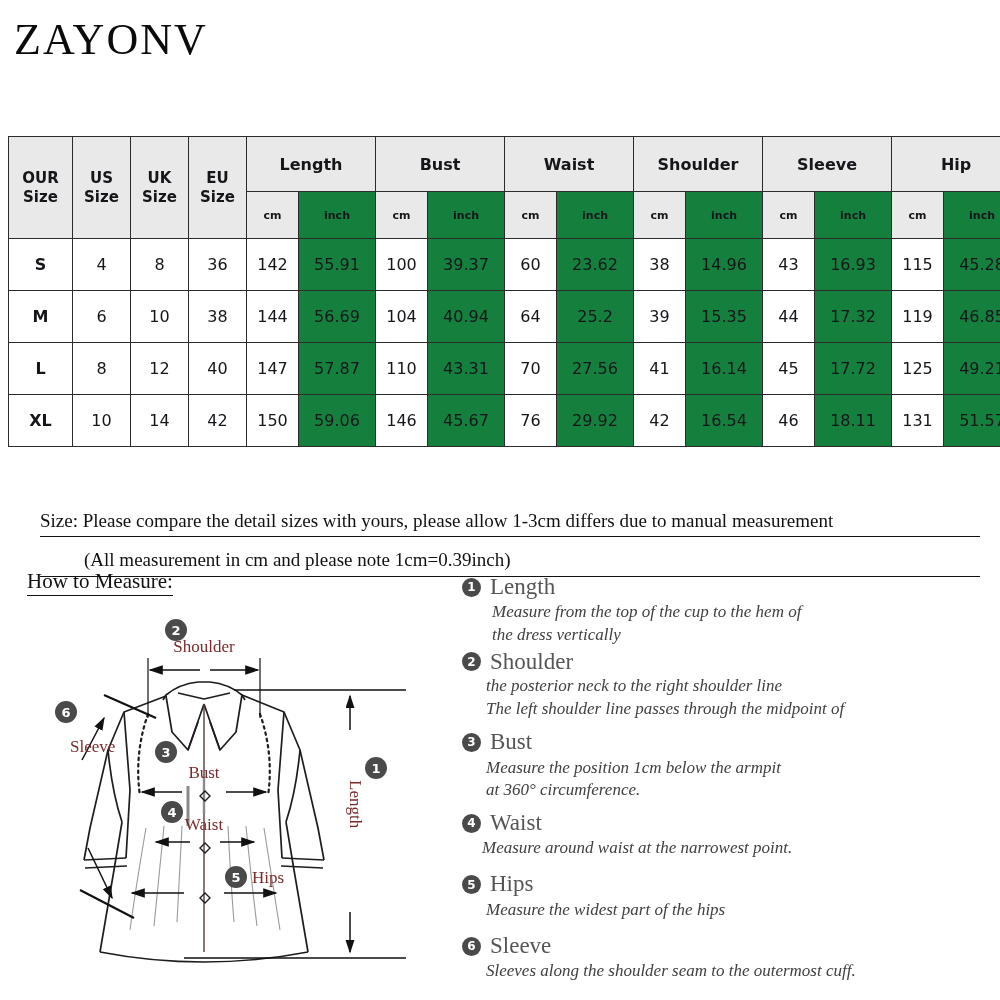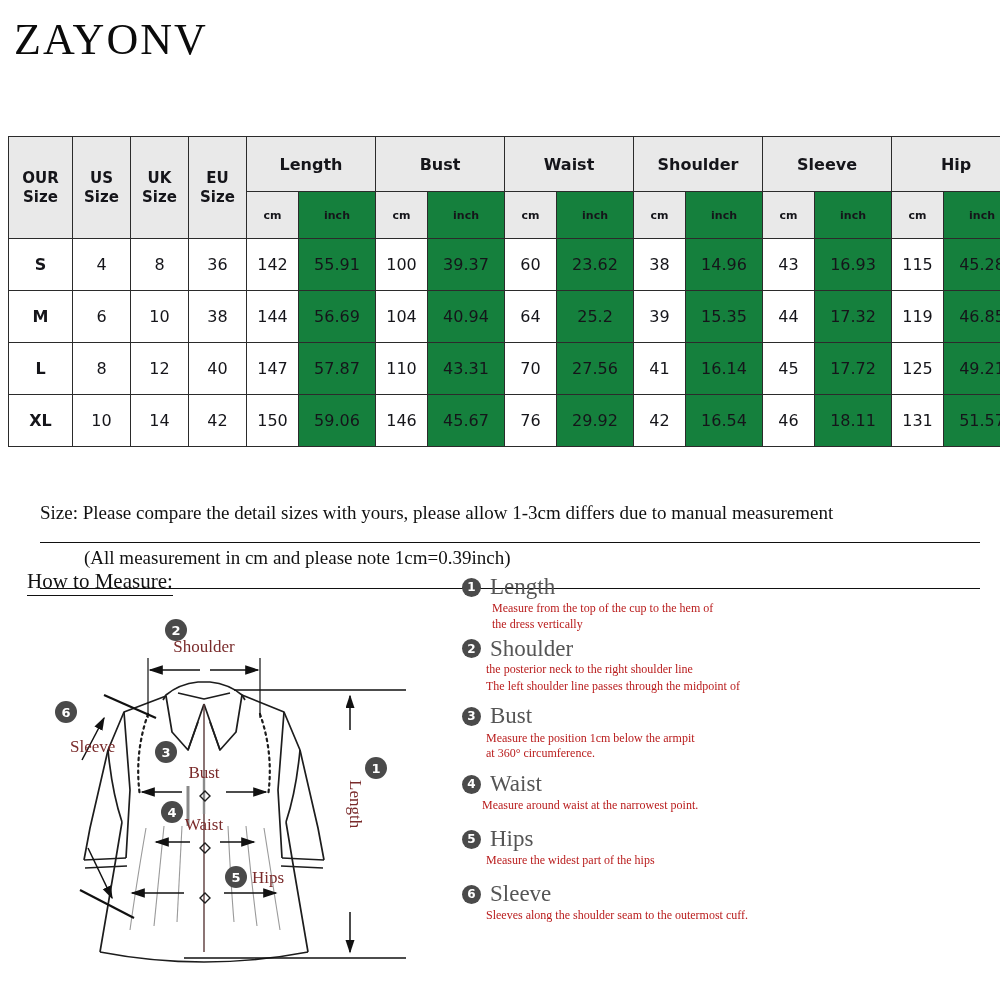--- a/index.html
+++ b/index.html
@@ -48,21 +48,22 @@
   .c-in{width:77px;}
 
   
   .note{
     position:absolute;left:40px;top:498px;width:940px;
     font-family:"Liberation Serif",serif;
     font-size:19px;color:#111;line-height:1.55;
   }
   .note .l1,.note .l2{
     border-bottom:1.4px solid #111;display:block;
-    padding-bottom:15px;
+    padding-bottom:1px;
+    margin-top:8px;
   }
   .note .l2{padding-left:44px;}
 
   
   .htm{
     position:absolute;left:27px;top:569px;
     font-family:"Liberation Serif",serif;
     font-size:21px;color:#111;
     border-bottom:1.4px solid #111;padding-bottom:1px;
   }
@@ -82,22 +83,23 @@
     font-family:"DejaVu Sans",sans-serif;
     font-size:12px;font-weight:bold;line-height:1;
     flex:0 0 auto;
   }
   .lg-title{
     font-family:"Liberation Serif",serif;
     font-size:23px;color:#555;line-height:1.15;
   }
   .lg-desc{
     font-family:"Liberation Serif",serif;
-    font-size:12px;color:#b91c1c;line-height:1.3;
+    font-size:17px;color:#404040;line-height:1.3;
     margin:1px 0 0 30px;
+    font-style:italic;
   }
 </style>
 </head>
 <body>
 
 <div class="page">
 
   <div class="brand">ZAYONV</div>
 
   <div class="table-wrap">

